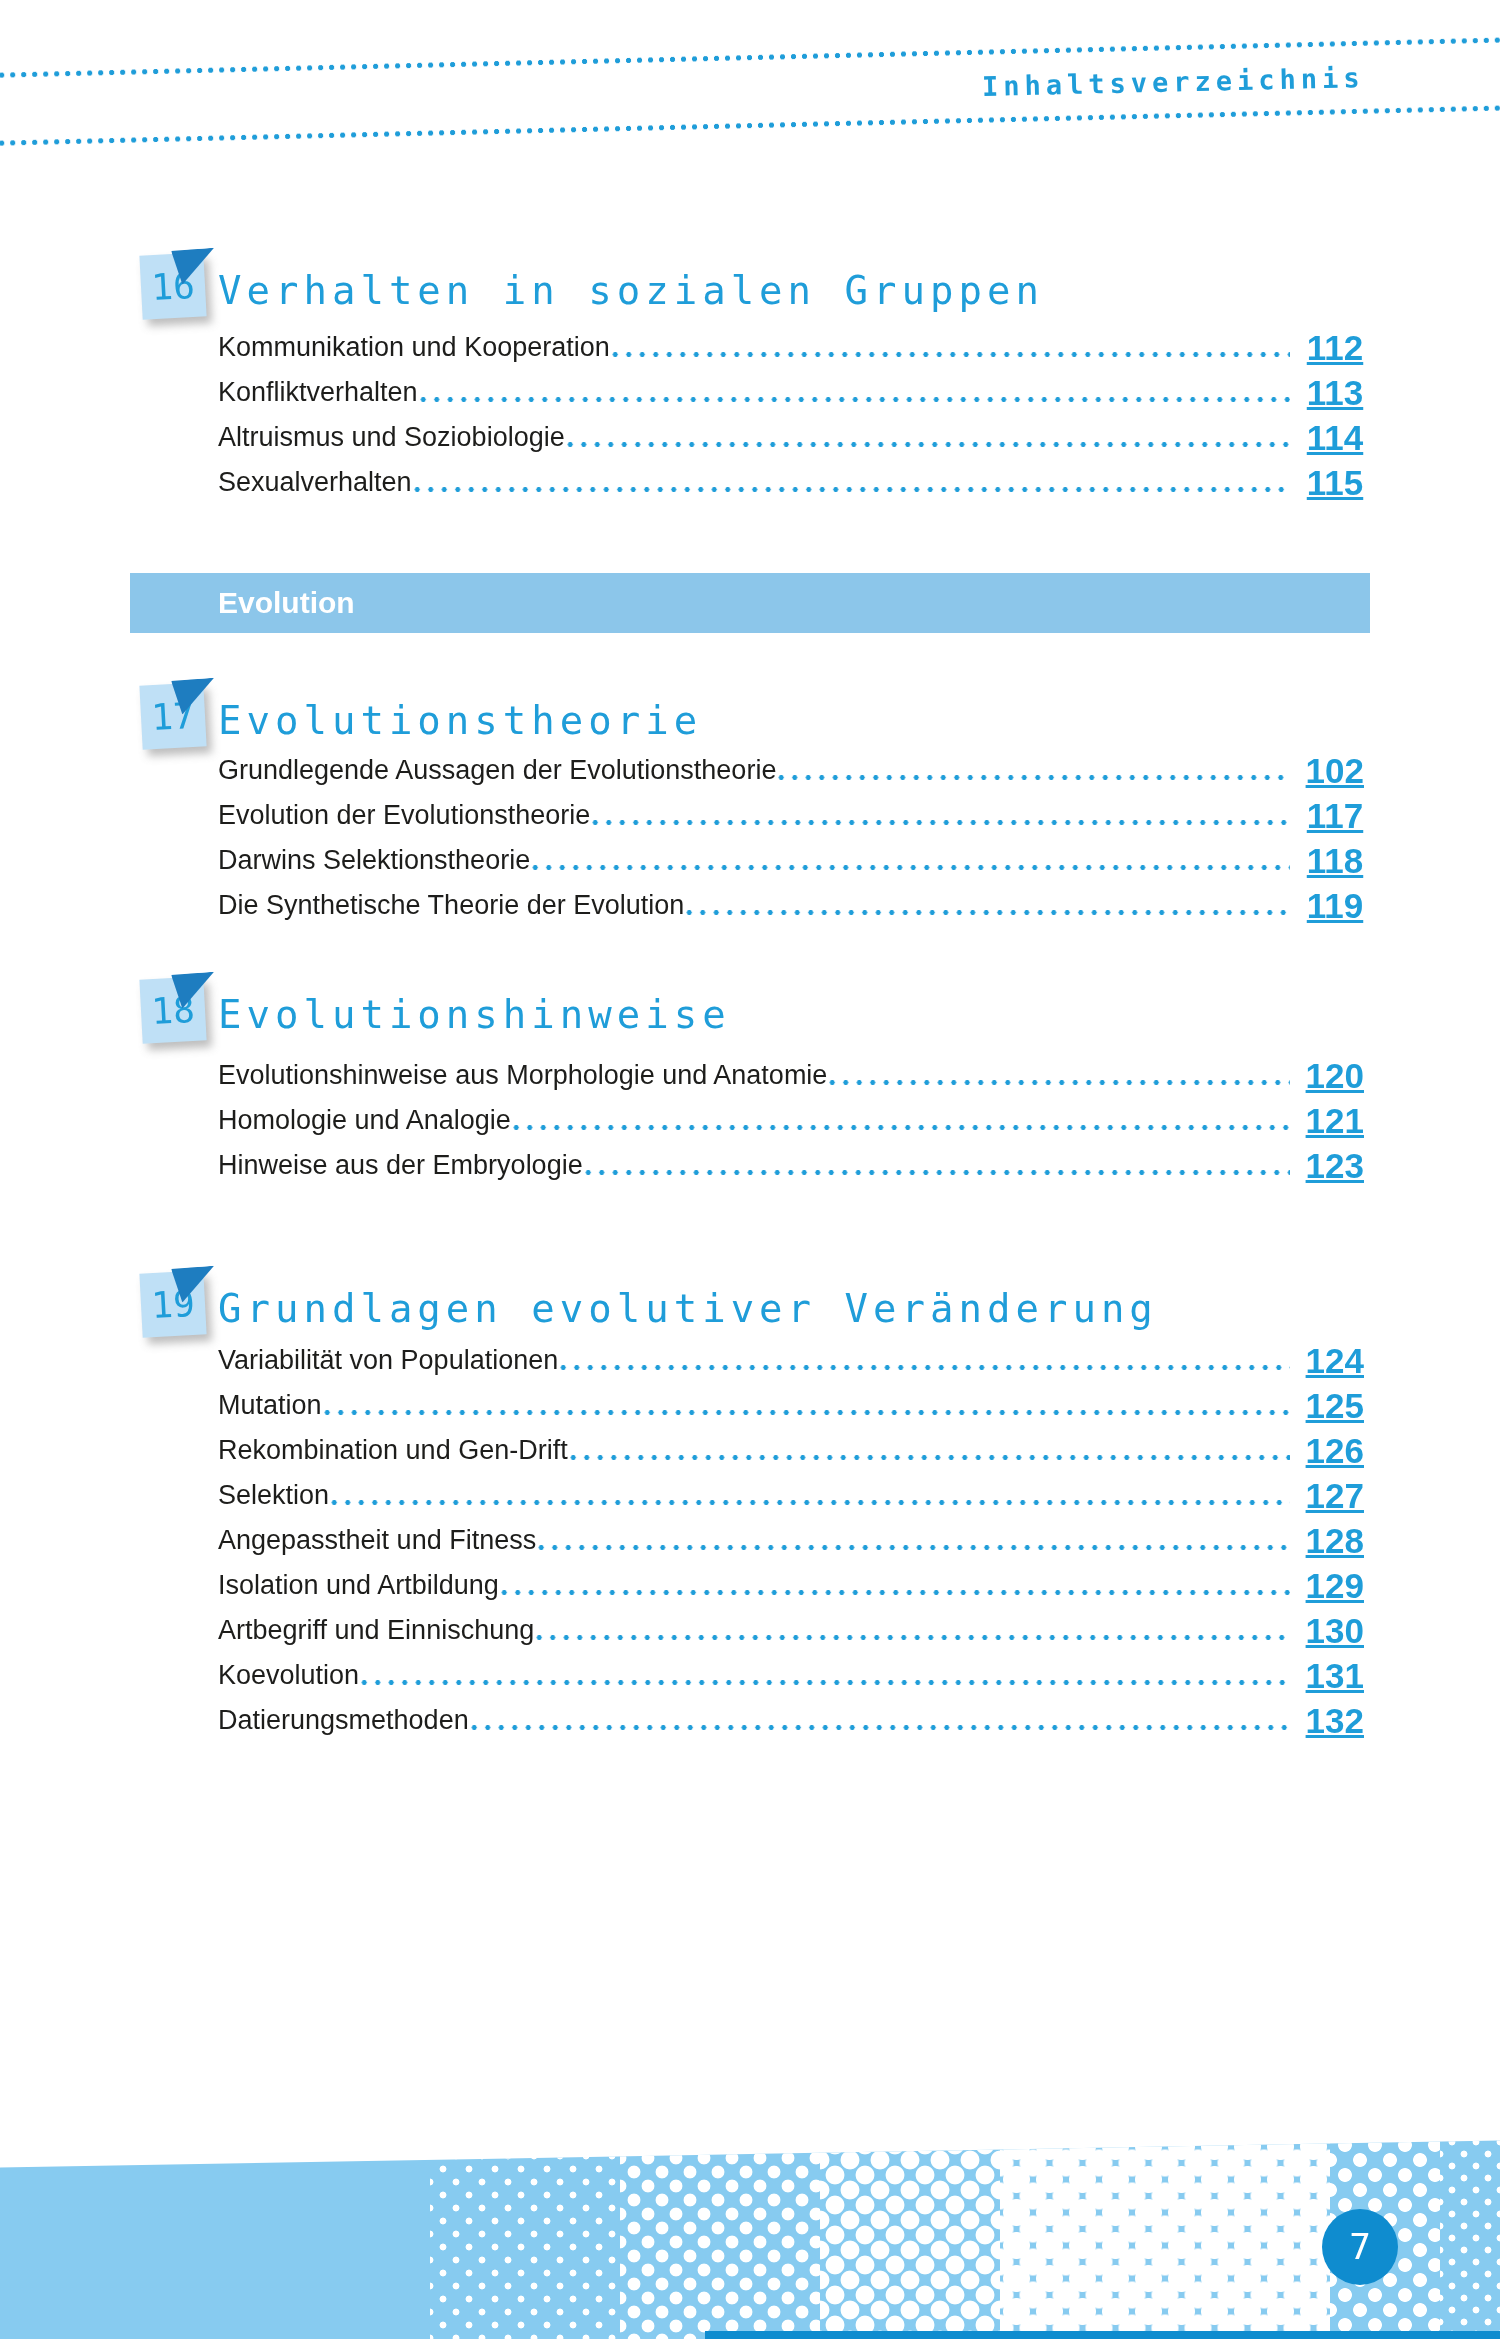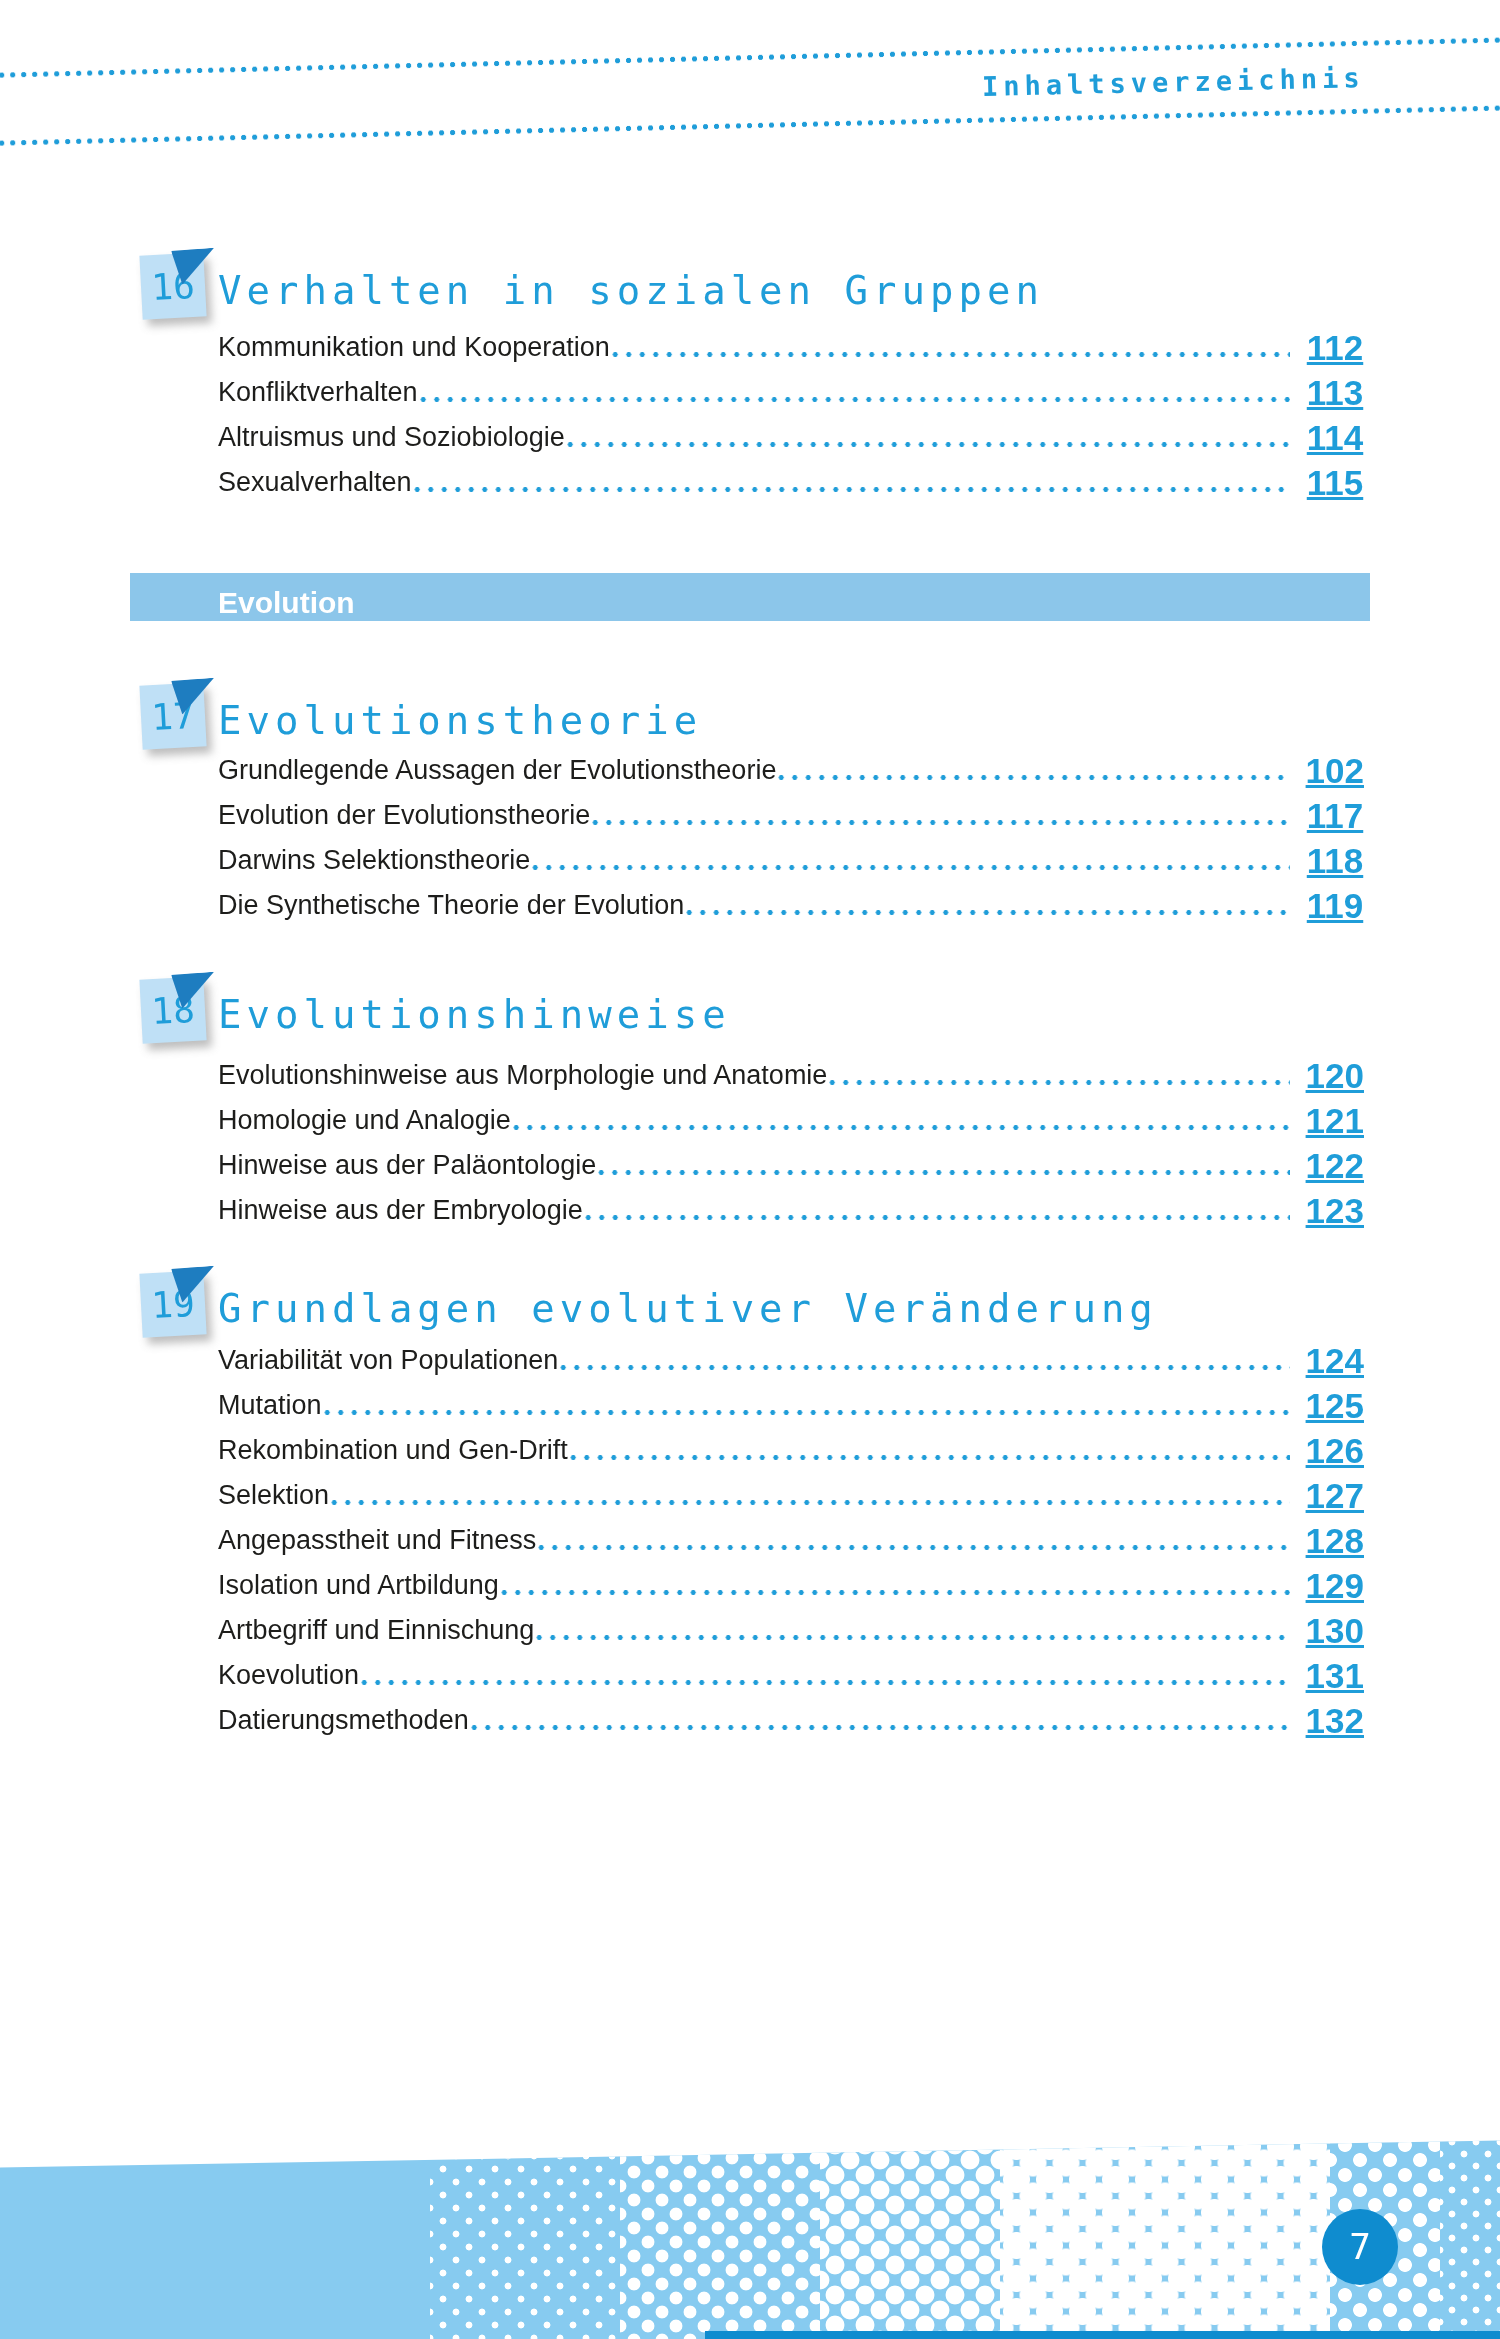--- a/index.html
+++ b/index.html
@@ -44,21 +44,21 @@
   .row{display:flex;height:45px;}
   .row .lbl{white-space:nowrap;line-height:45px;font-size:27px;color:var(--entry-text);}
   .row .dots{flex:1;min-width:28px;margin-right:16px;
     background-image:radial-gradient(circle,var(--accent) 2.3px,transparent 2.7px);
     background-size:13.5px 7px;background-repeat:repeat-x;
     background-position:12px 26px;}
   .row .pg{min-width:58px;text-align:center;line-height:45px;font-size:35px;
     font-weight:bold;color:var(--accent);text-decoration:underline;}
 
   
-  .section-bar{position:absolute;left:130px;top:573px;width:1240px;height:48px;
+  .section-bar{position:absolute;left:130px;top:573px;width:1240px;height:60px;
     background:var(--section-bar-bg);}
   .section-bar .bar-label{display:block;margin-left:88px;line-height:60px;
     color:#fff;font-weight:bold;font-size:30px;}
 
   
   .b16{top:254px;} .t16{top:268px;} .e16{top:325px;}
   .b17{top:684px;} .t17{top:698px;} .e17{top:748px;}
   .b18{top:978px;} .t18{top:992px;} .e18{top:1041px;margin-top:12px;}
   .b19{top:1272px;} .t19{top:1286px;} .e19{top:1338px;}
 
@@ -171,25 +171,20 @@
       <span class="lbl">Evolutionshinweise aus Morphologie und Anatomie</span>
       <span class="dots"></span>
       <span class="pg">120</span>
     </div>
     <div class="row">
       <span class="lbl">Homologie und Analogie</span>
       <span class="dots"></span>
       <span class="pg">121</span>
     </div>
     <div class="row">
-      <span class="lbl">Hinweise aus der Paläontologie</span>
-      <span class="dots"></span>
-      <span class="pg">122</span>
-    </div>
-    <div class="row">
       <span class="lbl">Hinweise aus der Embryologie</span>
       <span class="dots"></span>
       <span class="pg">123</span>
     </div>
   </div>
 
   <div class="badge b19">
     <span class="num">19</span>
     <span class="fold"></span>
   </div>

